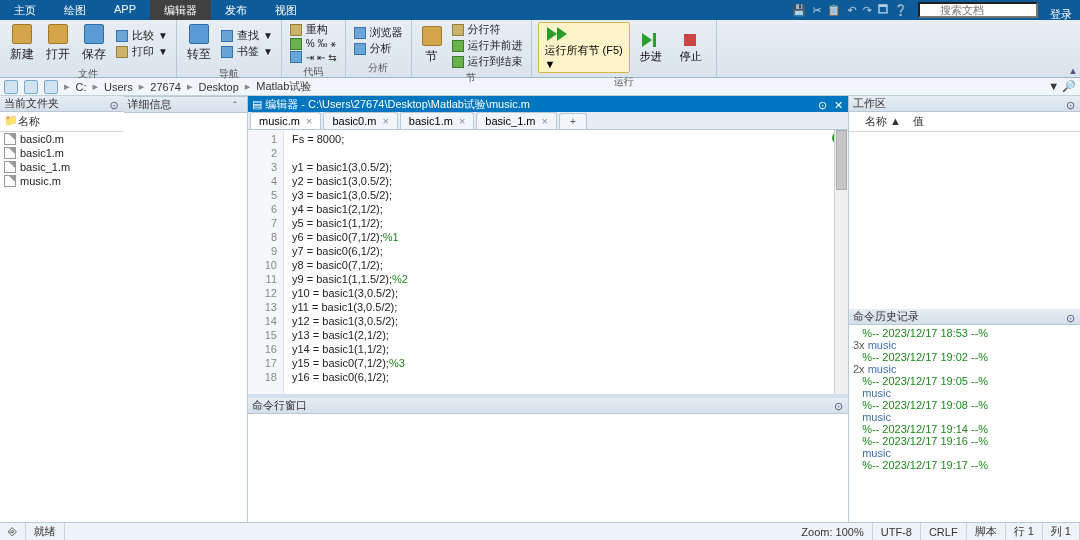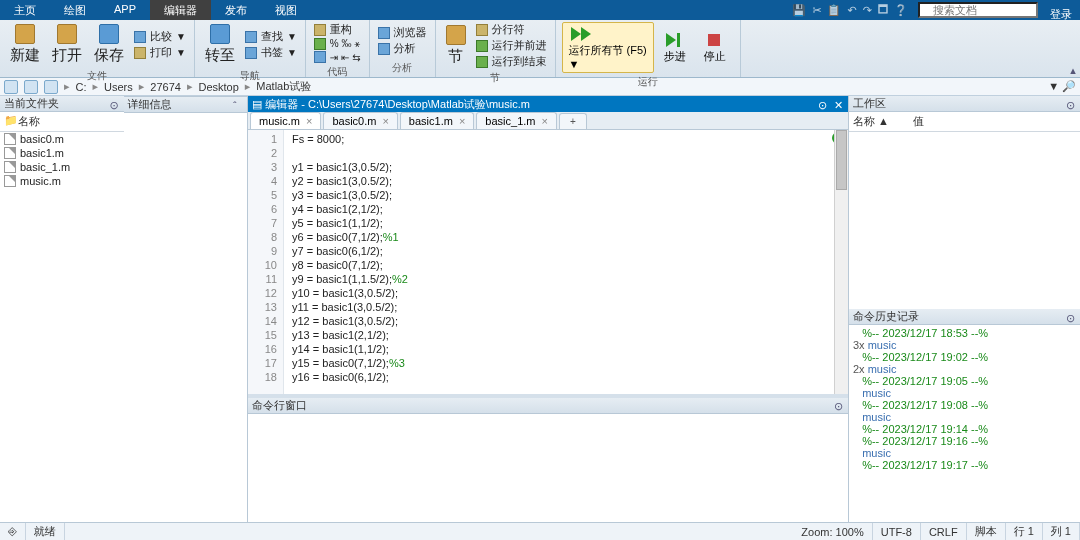--- a/index.html
+++ b/index.html
@@ -3,31 +3,31 @@
 <meta charset="utf-8">
 <style>
 *{box-sizing:border-box;margin:0;padding:0;font-family:"Microsoft YaHei",Arial,sans-serif;font-size:11px;}
 body{width:1080px;height:540px;overflow:hidden;background:#fff;}
 .menubar{height:20px;background:#0d5b99;display:flex;color:#fff;}
 .menubar .tab{padding:3px 14px;cursor:pointer;}
 .menubar .tab.active{background:#404040;}
 .menubar .spacer{flex:1;}
 .menubar .ricons{display:flex;align-items:center;gap:6px;padding:0 6px;}
 .menubar .ricons span{opacity:.7;}
-.menubar .search{background:#fff;color:#555;height:16px;width:120px;padding:1px 13px;margin:2px 4px;}
+.menubar .search{background:#fff;color:#555;height:16px;width:120px;padding:1px 20px;margin:2px 4px;}
 .menubar .login{padding:3px 8px;display:flex;align-items:flex-end;gap:4px;flex-direction:column;}
 .menubar .login .av{width:10px;height:10px;background:#f90;border-radius:2px;}
 .toolstrip{height:58px;background:linear-gradient(#e8eef3,#dae4ed);border-bottom:1px solid #9db8cc;display:flex;}
 .tsgroup{display:flex;flex-direction:column;border-right:1px solid #b8cad8;min-width:50px;}
 .tsgroup .btns{flex:1;display:flex;align-items:center;gap:4px;padding:2px 6px;}
 .tsgroup .glabel{text-align:center;font-size:10px;color:#555;padding-bottom:2px;}
 .bigbtn{display:flex;flex-direction:column;align-items:center;gap:2px;padding:2px 4px;cursor:pointer;}
 .bigbtn .ic{width:20px;height:20px;background:#d4a44a;border:1px solid #a07830;border-radius:2px;}
 .bigbtn .ic.blue{background:#5a9bd5;border-color:#2e6fa8;}
-.bigbtn .txt{font-size:15px;color:#222;white-space:nowrap;}
+.bigbtn .txt{font-size:12px;color:#222;white-space:nowrap;}
 .vstack{display:flex;flex-direction:column;gap:1px;}
 .sbtn{display:flex;align-items:center;gap:4px;font-size:10px;color:#222;padding:0 2px;cursor:pointer;}
 .sbtn .sic{width:12px;height:12px;background:#cbb46a;border:1px solid #937f3a;}
 .sbtn .sic.g{background:#6ab04c;border-color:#3d7a2a;}
 .sbtn .sic.b{background:#6aa5d8;border-color:#3a73a8;}
 .runbtn{display:flex;flex-direction:column;padding:2px 6px;cursor:pointer;}
 .runbtn svg{width:24px;height:18px;}
 .addr{height:18px;background:#f2f6fa;border-bottom:1px solid #c0d0de;display:flex;align-items:center;padding:0 4px;gap:6px;color:#333;}
 .addr .navic{width:14px;height:14px;background:#d1e3f2;border:1px solid #7ba9cc;border-radius:2px;}
 .addr .pathseg{cursor:pointer;}
@@ -59,21 +59,21 @@
 .gutter{background:#f5f7fa;color:#888;text-align:right;padding:2px 6px;border-right:1px solid #e0e6ec;min-width:36px;}
 .codelines{padding:2px 8px;color:#222;white-space:pre;}
 .codelines .cm{color:#1a8a1a;}
 .code .ok{position:absolute;right:4px;top:2px;width:12px;height:12px;border:2px solid #2a9d2a;border-radius:50%;}
 .code .ok:after{content:"✓";position:absolute;left:1px;top:-3px;font-size:9px;color:#2a9d2a;}
 .code .sb{position:absolute;right:0;top:0;bottom:0;width:14px;background:#f0f0f0;border-left:1px solid #d0d0d0;}
 .code .sb .th{position:absolute;left:1px;right:1px;top:0;height:60px;background:#c6c6c6;border:1px solid #aaa;}
 .cmdwin{border-top:4px solid #d5e0ea;}
 .cmdbody{padding:4px 6px;font-family:Consolas,monospace;display:flex;align-items:center;gap:4px;}
 .cmdbody .fx{font-style:italic;color:#888;}
-.ws-hdr{display:flex;border-bottom:1px solid #d0d8e0;padding:2px 4px;font-size:10px;color:#333;}
+.ws-hdr{display:flex;border-bottom:1px solid #d0d8e0;padding:2px 4px;font-size:10px;color:#333;text-align:center;}
 .ws-hdr .c1{width:60px;}
 .hist .panel-body{font-family:Consolas,monospace;font-size:11px;color:#333;padding:2px;}
 .hist .ln{white-space:pre;padding:0 2px;}
 .hist .mu{color:#3a6fb0;}
 .hist .ts{color:#1a8a1a;}
 .hist .cnt{color:#555;}
 .status{height:18px;background:#eef3f8;border-top:1px solid #b8c8d6;display:flex;align-items:center;font-size:10px;color:#333;}
 .status .cell{padding:0 8px;border-right:1px solid #c8d4e0;height:100%;display:flex;align-items:center;}
 .status .sp{flex:1;}
 .tsmin{width:14px;background:linear-gradient(#e8eef3,#dae4ed);display:flex;align-items:end;justify-content:center;color:#557;}

